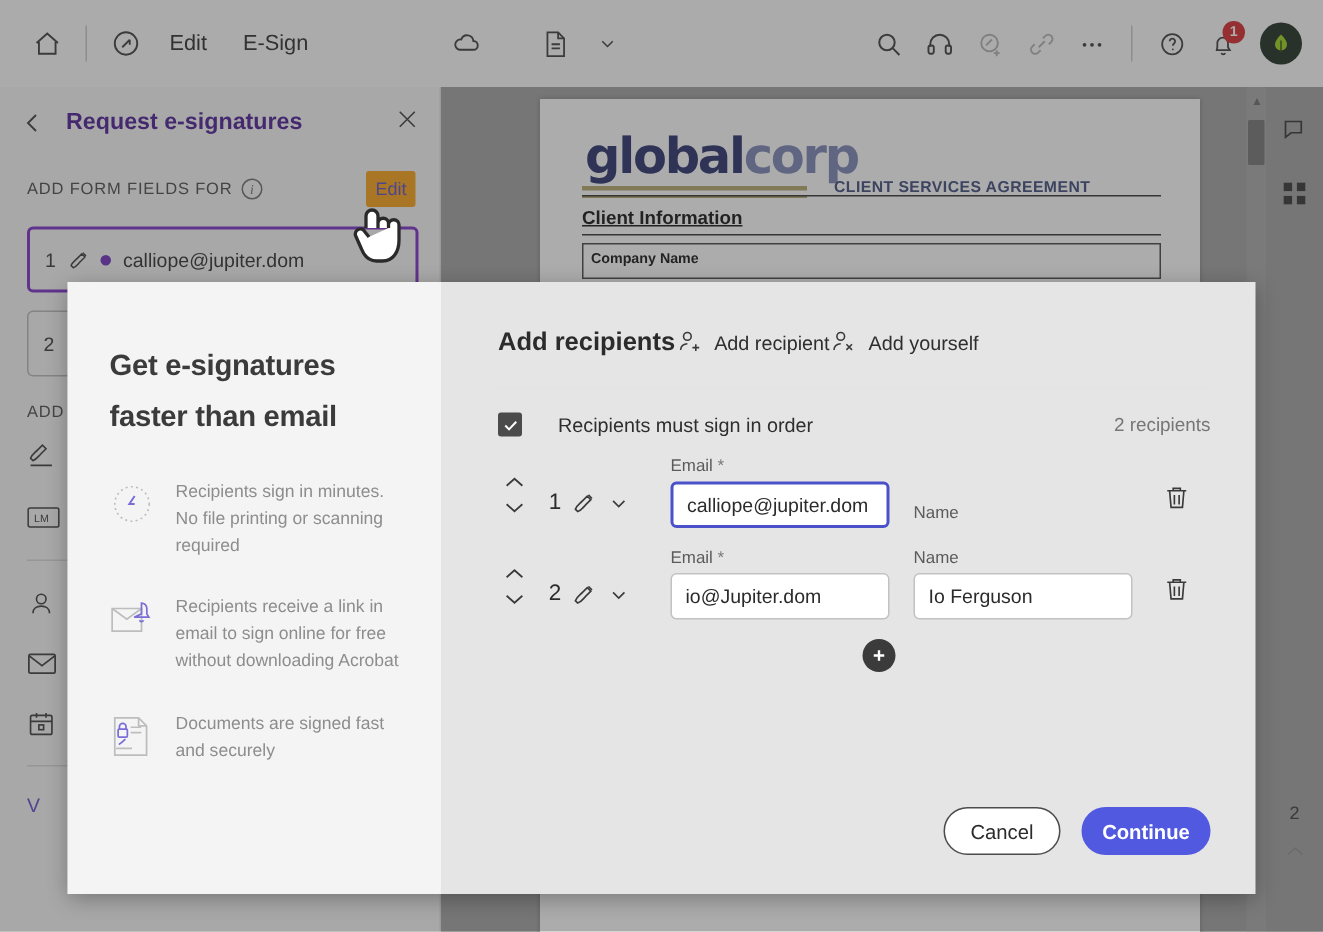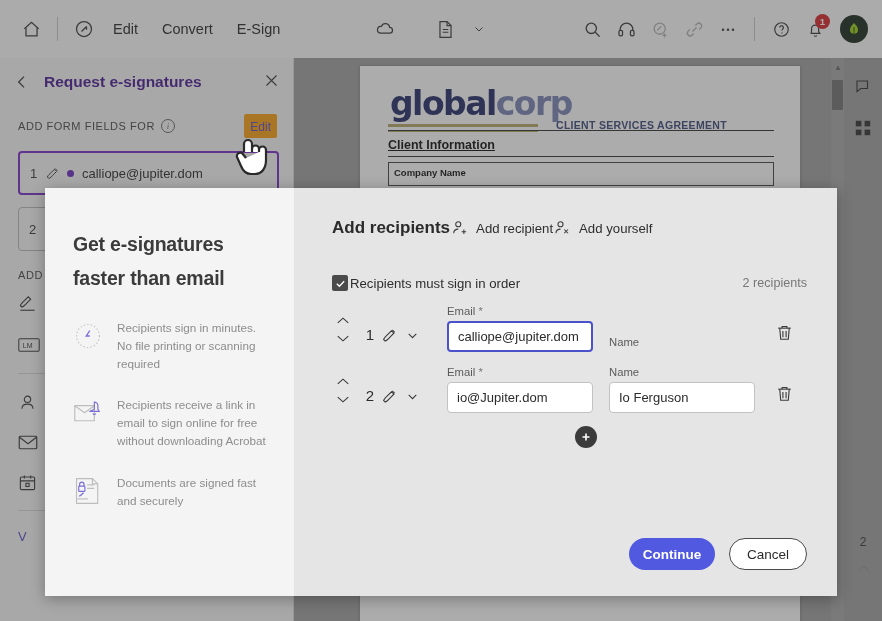--- a/index.html
+++ b/index.html
@@ -241,21 +241,21 @@
   .rp-hr { height:1px; background:#e4e4e4; margin-top: 20px; }
 
   .rp-order {
     display: flex; align-items: center; margin-top: 16px;
   }
   .chk {
     width: 16px; height: 16px; background: #4b4b4b;
     border-radius: 2px; display:flex; align-items:center; justify-content:center;
     cursor: pointer;
   }
-  .rp-order-label { font-size: 13.2px; color: #2e2e2e; margin-left: 2px; }
+  .rp-order-label { font-size: 13.2px; color: #2e2e2e; margin-left: 24px; }
   .rp-count { margin-left:auto; font-size: 12.6px; color: #777; }
 
   .row { display: flex; align-items: flex-end; margin-top: 14px; }
   .spin {
     width: 22px; display:flex; flex-direction:column; align-items:center;
     color:#3a3a3a; padding-bottom: 9px;
   }
   .spin span { line-height: 9px; cursor: pointer; }
   .rownum {
     width: 24px; text-align:center; font-size: 15px; color:#2c2c2c;
@@ -324,21 +324,20 @@
         </svg>
     </div>
     <div class="tb-sep"></div>
     <div class="tb-icon">
       <svg width="20" height="20" viewBox="0 0 24 24" fill="none" stroke="currentColor" stroke-width="1.5">
           <circle cx="12" cy="12" r="9"></circle>
           <path d="M9 15l6-6M15 9v4"></path>
         </svg>
     </div>
     <div class="tb-text">Edit</div>
-    <div class="tb-text">Convert</div>
     <div class="tb-text">E-Sign</div>
     <div class="tb-spacer-a"></div>
     <div class="tb-icon">
       <svg width="20" height="20" viewBox="0 0 24 24" fill="none" stroke="currentColor" stroke-width="1.5">
           <path d="M6.5 17h11a3.5 3.5 0 000-7 5 5 0 00-9.7-1.2A3.4 3.4 0 006.5 17z"></path>
         </svg>
     </div>
     <div style="width:26px"></div>
     <div class="tb-icon">
       <svg width="17" height="19" viewBox="0 0 20 24" fill="none" stroke="currentColor" stroke-width="1.5">
@@ -727,22 +726,22 @@
 
     <div class="addrow">
       <div class="plus">
         <svg width="12" height="12" viewBox="0 0 24 24" fill="none" stroke="#fff" stroke-width="3.2">
             <path d="M12 5v14M5 12h14"></path>
           </svg>
       </div>
     </div>
 
     <div class="footer">
+      <div class="btn btn-cancel">Cancel</div>
       <div class="btn btn-primary">Continue</div>
-      <div class="btn btn-cancel">Cancel</div>
     </div>
 
   </div>
 </div>
 
 <div class="cursor">
   <svg width="42" height="52" viewBox="0 0 42 52">
     <path d="M12 20v-8a4 4 0 018 0v8M20 20v-3a3.5 3.5 0 017 0v3M27 20v-2a3.5 3.5 0 017 0v10c0 8-4 14-11 14h-4c-5 0-8-3-10-8l-4-9a3.5 3.5 0 015-4l4 5" fill="#ffffff" stroke="#2a2a2a" stroke-width="2.2" stroke-linejoin="round"></path>
   </svg>
 </div>

